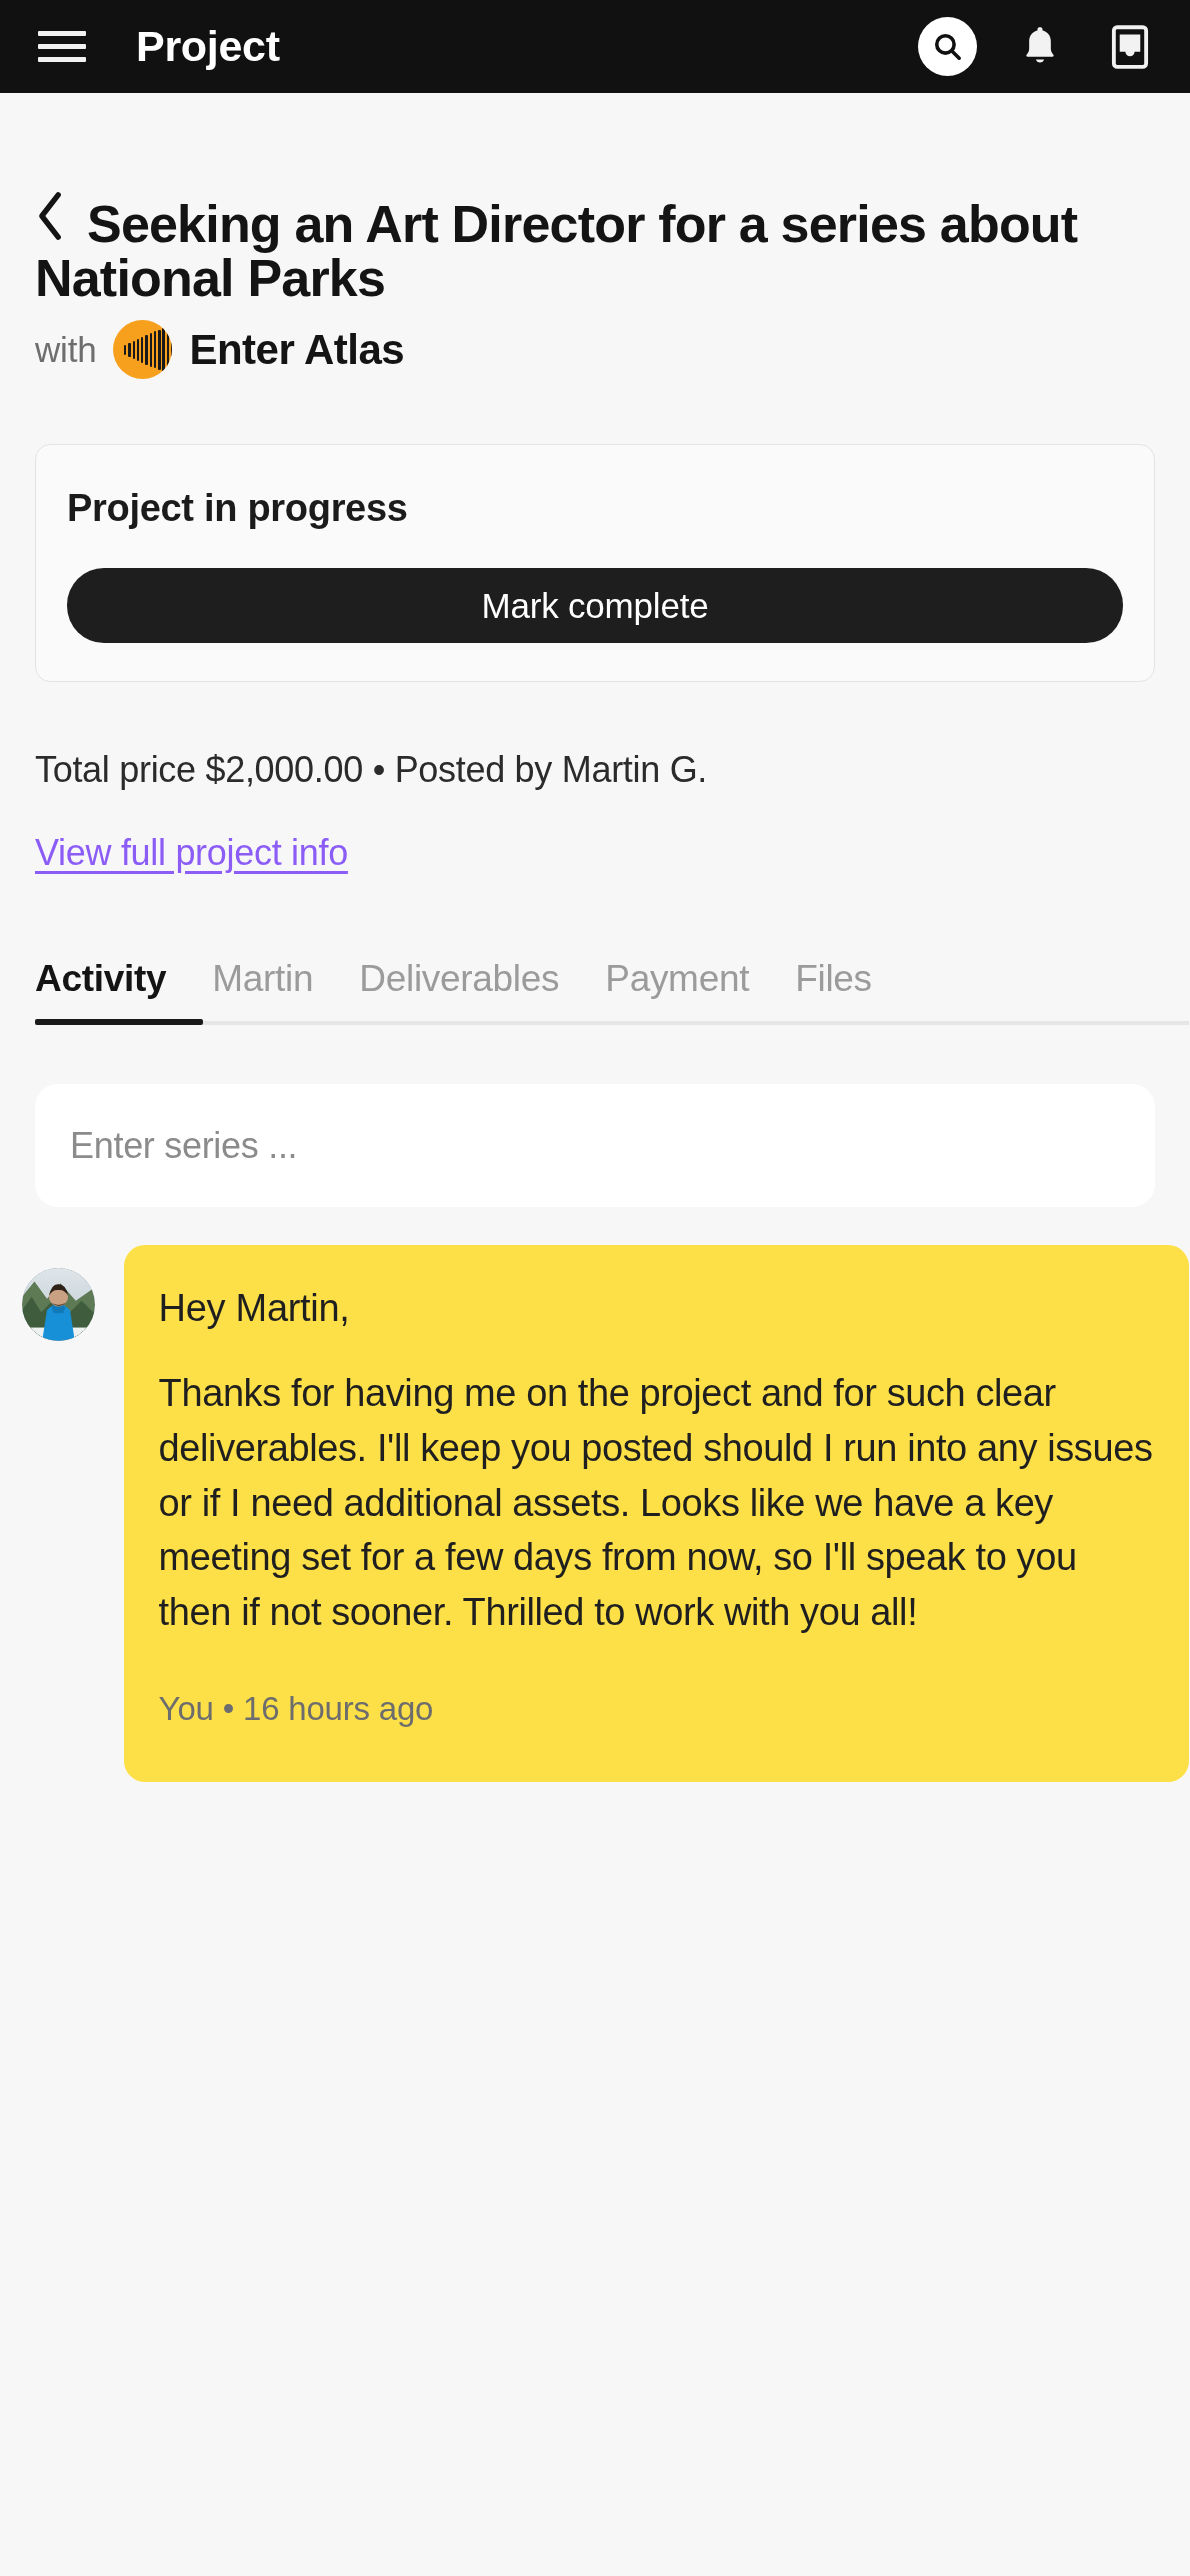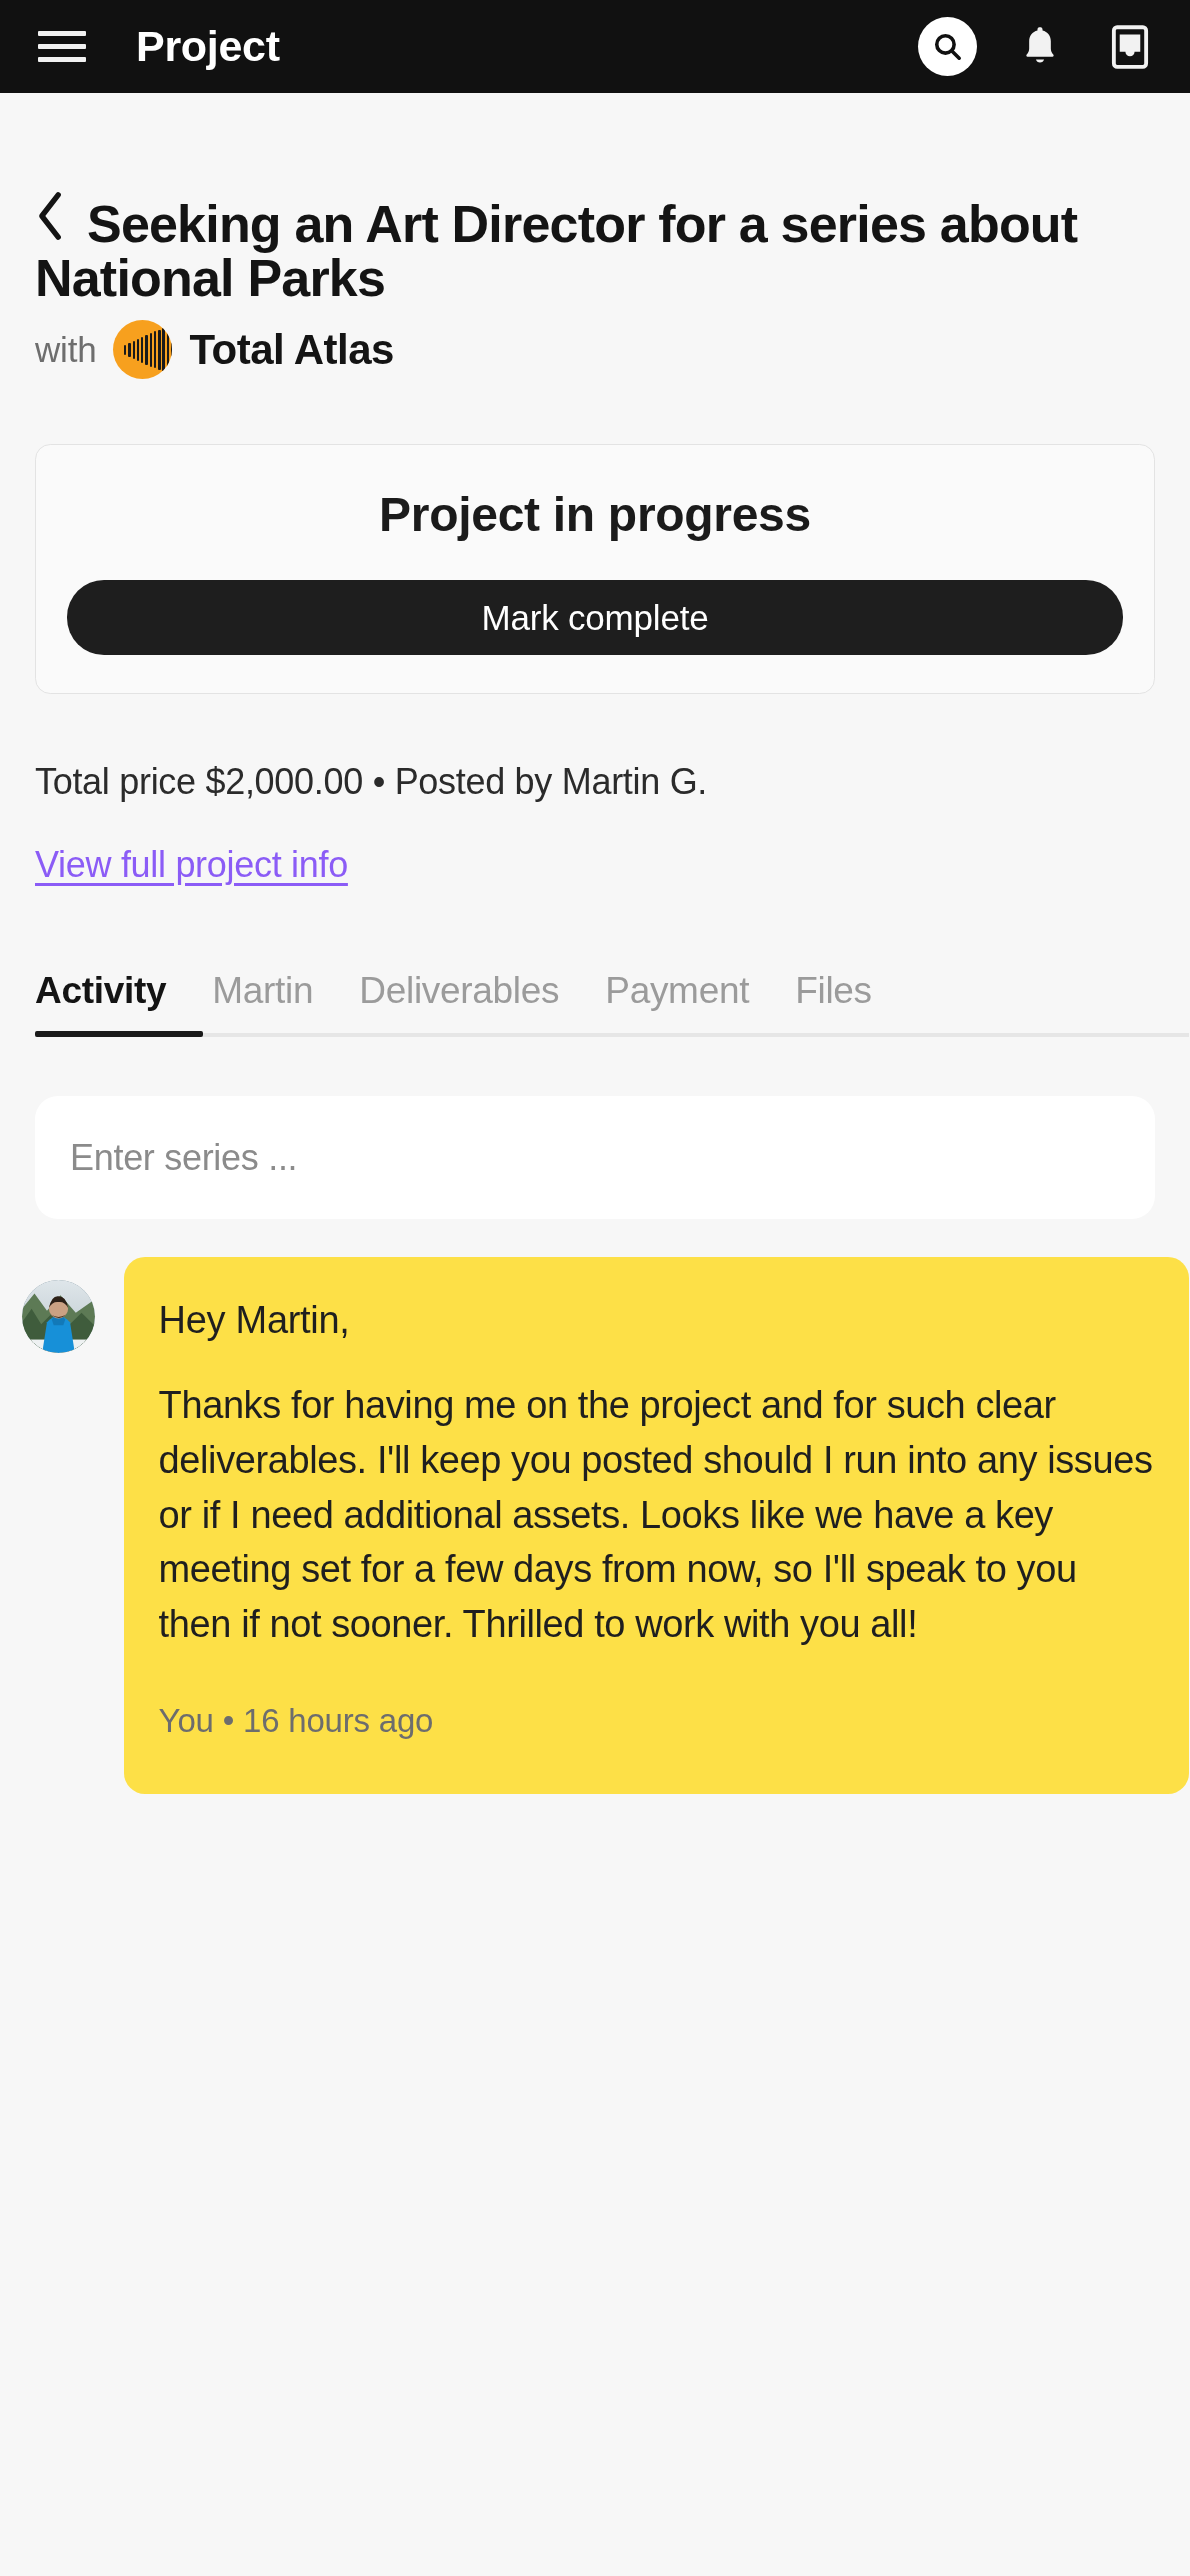--- a/index.html
+++ b/index.html
@@ -154,22 +154,21 @@
 
   
   .status-card {
     margin-top: 65px;
     border: 1.9px solid #e3e3e3;
     border-radius: 15.3px;
     background: #fafafa;
     padding: 42px 31px 38px;
   }
   .status-text {
-    text-align: center;
-    font-size: 48px;
+    font-size: 38px;
     font-weight: bold;
     color: #1b1b1b;
     letter-spacing: -0.3px;
   }
   .mark-complete-btn {
     margin-top: 38px;
     width: 100%;
     height: 75px;
     border-radius: 37px;
     background: #1e1e1e;
@@ -373,21 +372,21 @@
               <i style="height:26px"></i>
               <i style="height:30px"></i>
             <i style="height:34px"></i>
               <i style="height:37px"></i>
               <i style="height:40px"></i>
             <i style="height:43px"></i>
               <i style="height:45px"></i>
               <i style="height:46px"></i>
           </span>
         </span>
-        <span class="studio-name">Total Atlas</span>
+        <span class="studio-name">Enter Atlas</span>
       </div>
     </div>
 
     <div class="status-card">
       <div class="status-text">Project in progress</div>
       <button class="mark-complete-btn">Mark complete</button>
     </div>
 
     <div class="meta-line">Total price $2,000.00 • Posted by Martin G.</div>
     <a class="meta-link">View full project info</a>

